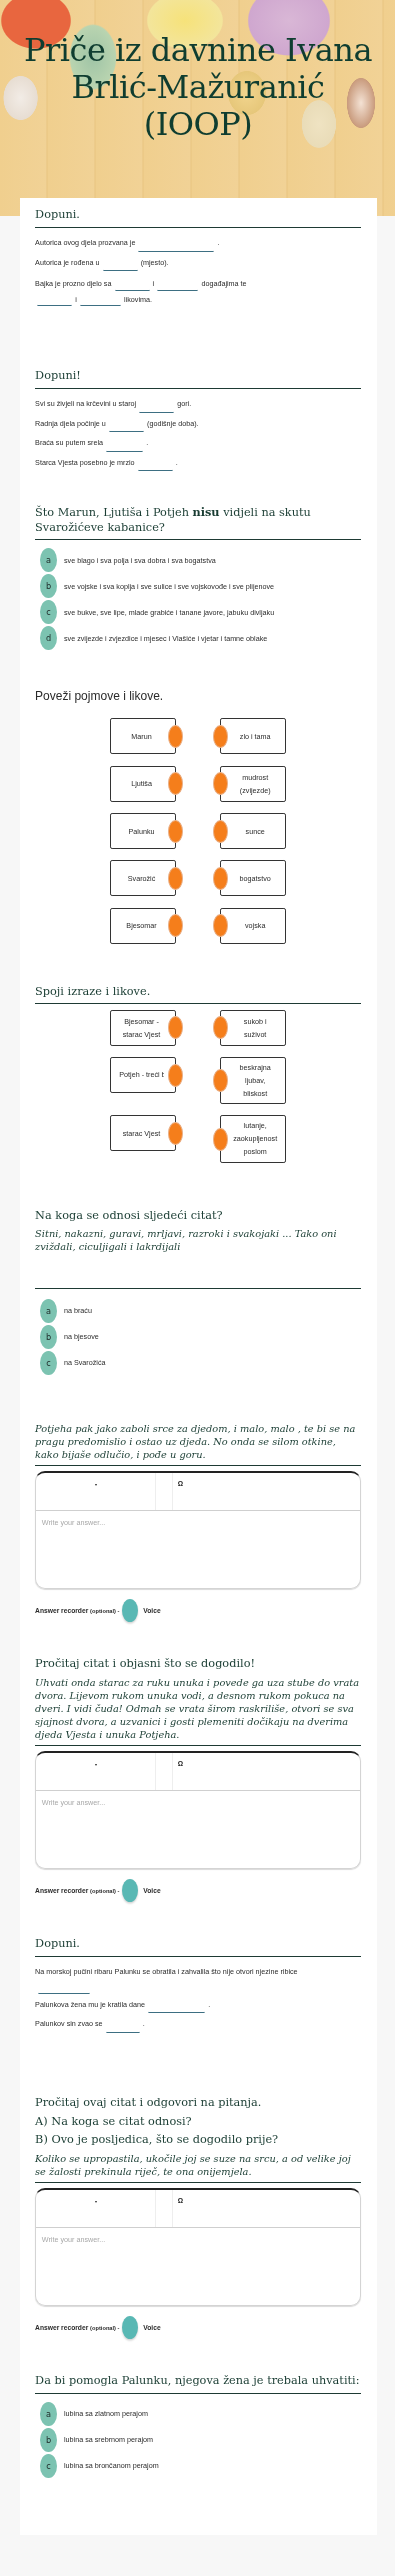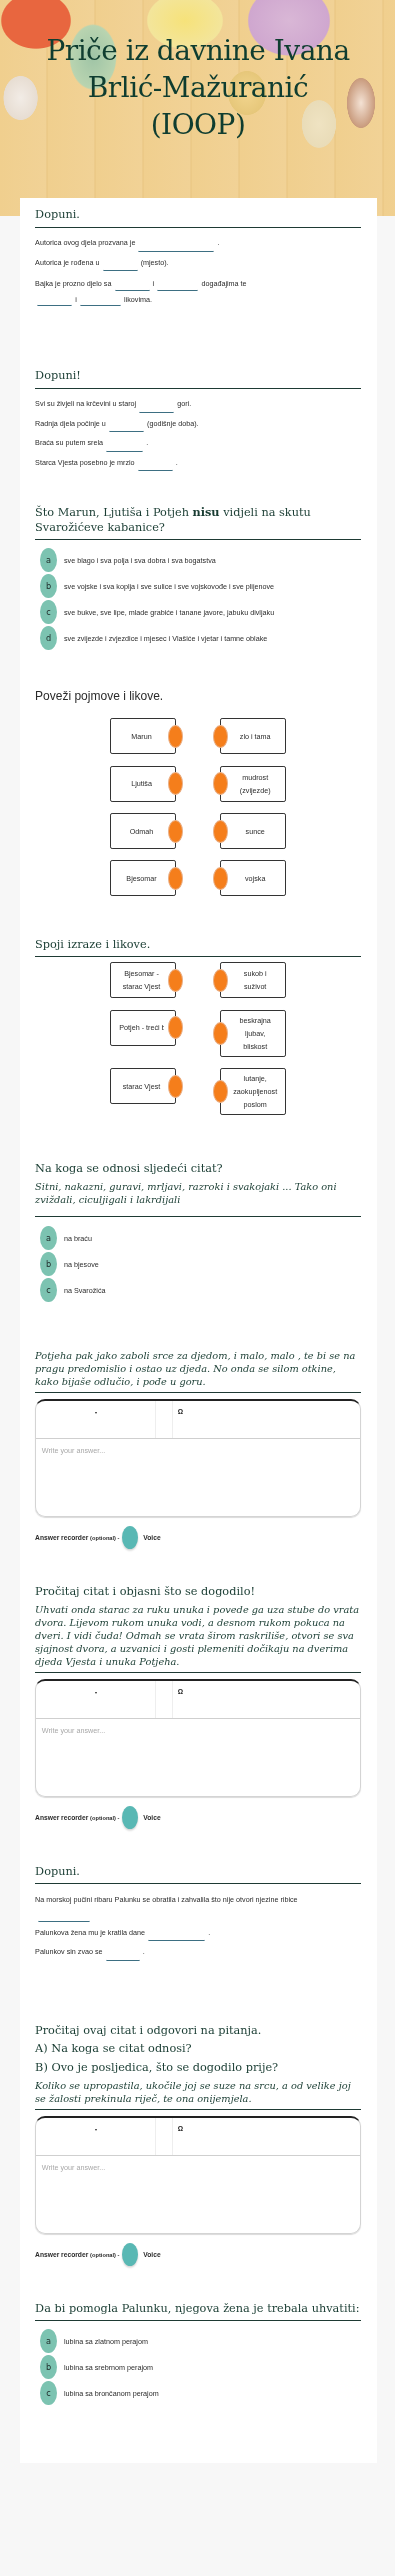--- a/index.html
+++ b/index.html
@@ -13,21 +13,21 @@
       radial-gradient(ellipse 62px 46px at 185px 20.6px, #f6e27a 0%, #f3e59b 60%, transparent 62%),
       radial-gradient(ellipse 67px 57px at 289px 20.6px, #d9b7d6 0%, #cfa7cf 60%, transparent 62%),
       radial-gradient(ellipse 31px 36px at 247px 93px, #f2d58e 0%, #e6c77a 60%, transparent 62%),
       radial-gradient(ellipse 28px 39px at 319px 124px, #efe3c2 0%, #e9dcb8 60%, transparent 62%),
       radial-gradient(ellipse 23px 41px at 361px 103px, #f4e2d4 0%, #c99b7d 60%, transparent 62%),
       radial-gradient(ellipse 28px 36px at 20.6px 98px, #f2ece6 0%, #e7ddd2 60%, transparent 62%),
       repeating-linear-gradient(90deg, #f0cf8e 0px, #f1d296 46px, #e8c480 47px, #f0cf8e 48px);
   }
   .hero-title {
     position: absolute; top: 32px; left: 0; width: 396px; text-align: center;
-    font-family: "DejaVu Serif", serif; font-size: 28px; line-height: 37px;
+    font-family: "DejaVu Serif", serif; font-size: 32px; line-height: 37px;
     color: #0f3d30; letter-spacing: -0.5px;
   }
   .card {
     position: absolute; top: 198px; left: 19.6px; width: 357px;
     background: #ffffff; padding: 0 15.5px 20.6px 15.5px;
   }
   .page { position: relative; width: 396px; height: 3215px; background: #f7f7f7; }
   .section { margin-bottom: 0; }
   .sec-title {
     font-family: "DejaVu Serif", serif; font-size: 11.3px; color: #1a3d33;
@@ -162,26 +162,36 @@
             <span>Ljutiša</span>
             <span class="dot"></span>
           </div>
         <div class="mbox right">
             <span class="dot"></span>
             <span>mudrost (zvijezde)</span>
           </div>
       </div>
       <div class="match-row">
         <div class="mbox left">
-            <span>Odmah</span>
+            <span>Palunku</span>
             <span class="dot"></span>
           </div>
         <div class="mbox right">
             <span class="dot"></span>
             <span>sunce</span>
+          </div>
+      </div>
+      <div class="match-row">
+        <div class="mbox left">
+            <span>Svarožić</span>
+            <span class="dot"></span>
+          </div>
+        <div class="mbox right">
+            <span class="dot"></span>
+            <span>bogatstvo</span>
           </div>
       </div>
       <div class="match-row">
         <div class="mbox left">
             <span>Bjesomar</span>
             <span class="dot"></span>
           </div>
         <div class="mbox right">
             <span class="dot"></span>
             <span>vojska</span>
@@ -217,21 +227,21 @@
             <span class="dot"></span>
           </div>
         <div class="mbox right">
             <span class="dot"></span>
             <span>lutanje, zaokupljenost poslom</span>
           </div>
       </div>
     </div>
 
     <div class="section" style="padding-top:35px;">
-      <div class="sec-title" style="padding-bottom:10px;margin-bottom:8.2px;">
+      <div class="sec-title" style="padding-bottom:35px;margin-bottom:8.2px;">
         <div>Na koga se odnosi sljedeći citat?</div>
         <div class="quote">Sitni, nakazni, guravi, mrljavi, razroki i svakojaki ... Tako oni zviždali, ciculjigali i lakrdijali</div>
       </div>
       <div class="opt">
           <div class="opt-badge">a</div>
           <div class="opt-text">na braću</div>
         </div>
       <div class="opt">
           <div class="opt-badge">b</div>
           <div class="opt-text">na bjesove</div>

